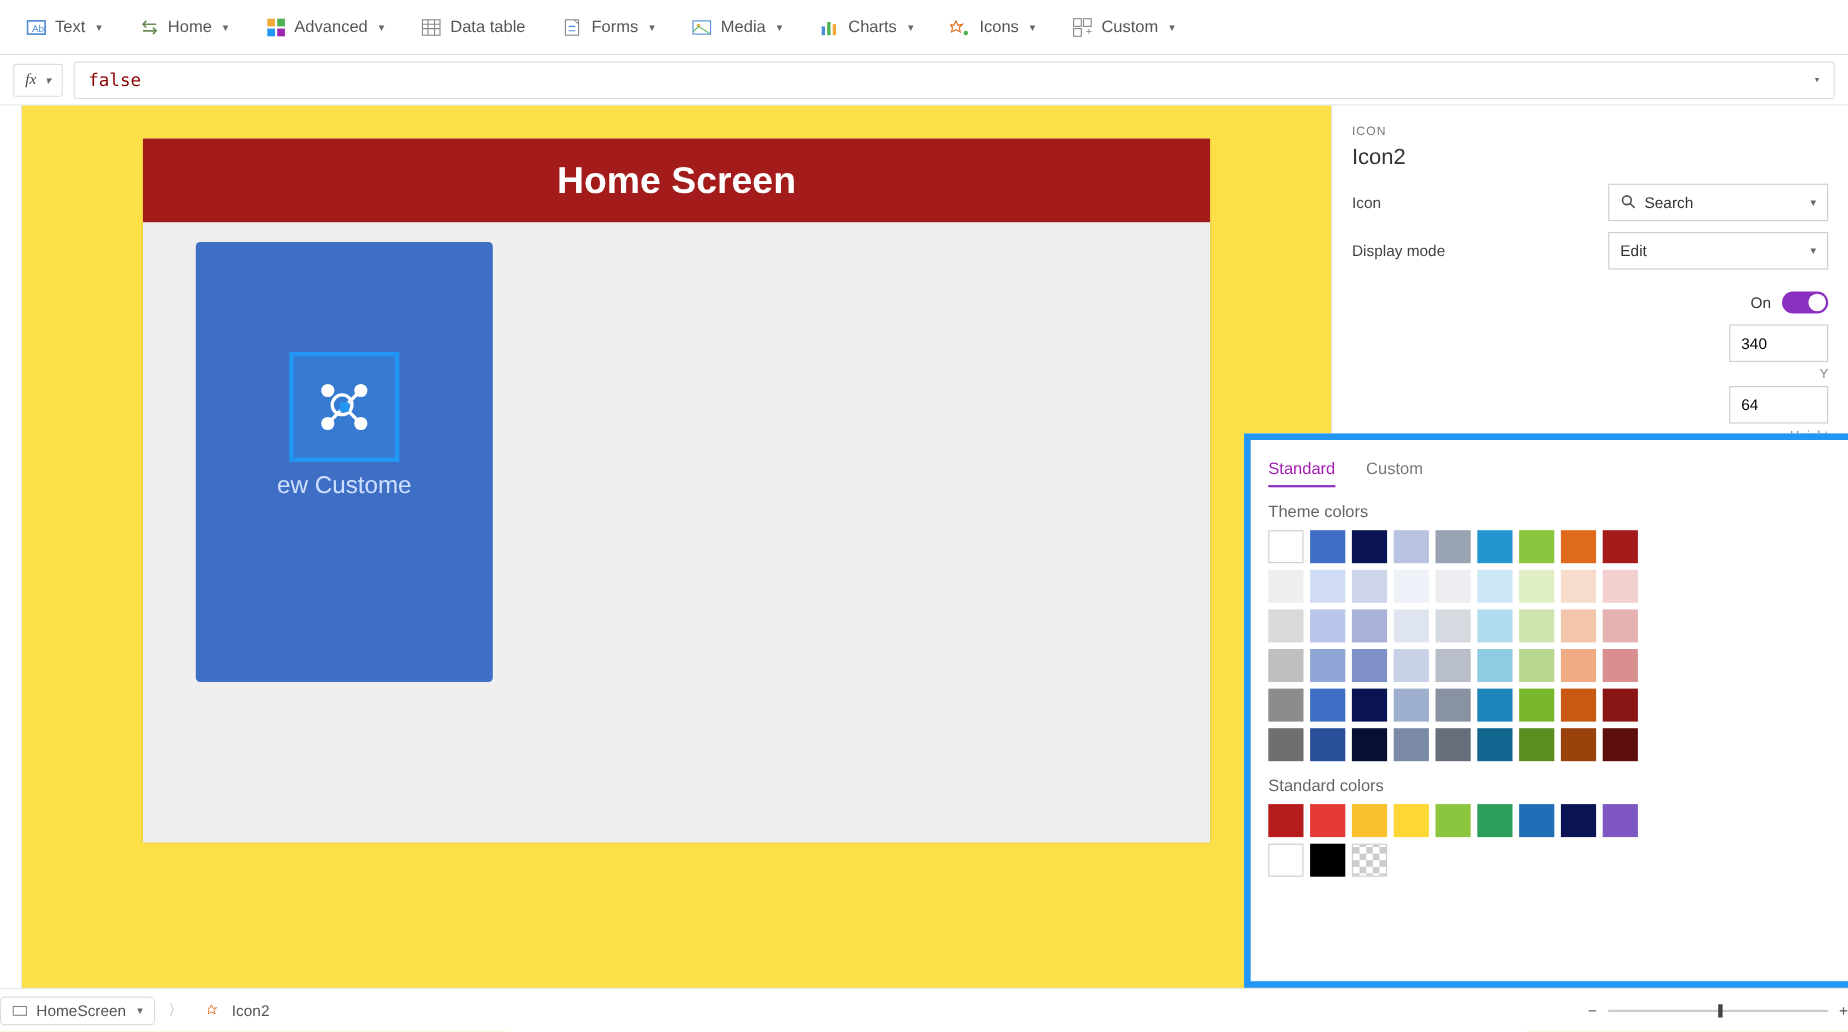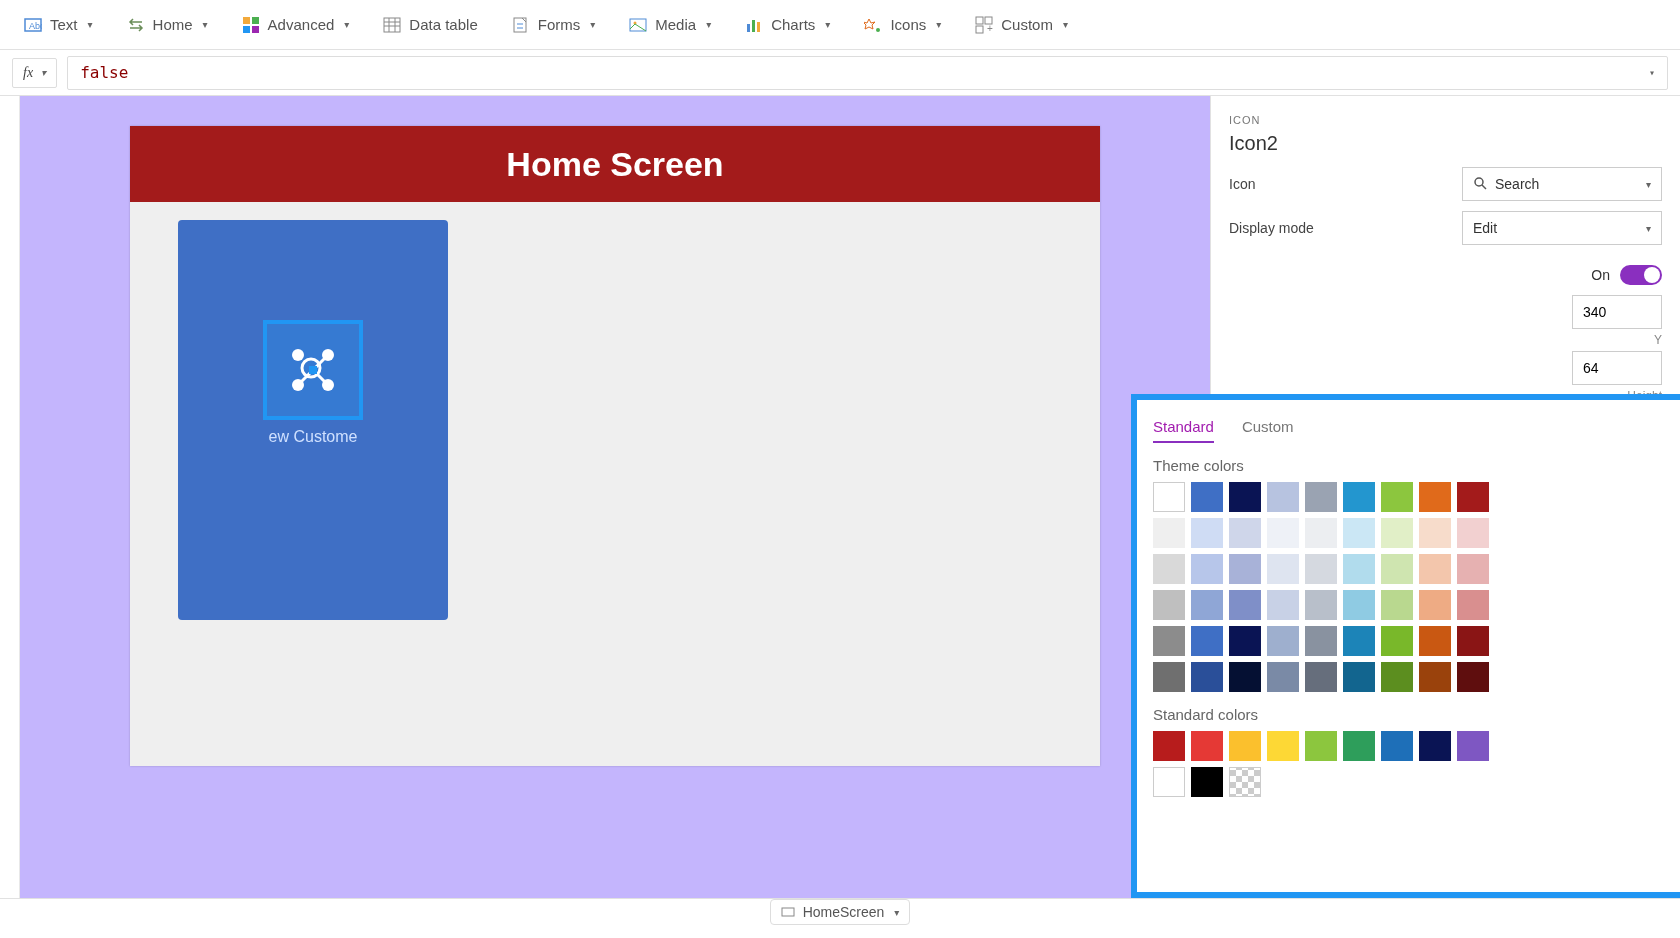--- a/index.html
+++ b/index.html
@@ -13,28 +13,28 @@
 
   
   .formula-bar { height: 46px; display: flex; align-items: center; padding: 6px 12px; border-bottom: 1px solid #e1e1e1; gap: 10px; }
   .fx-box { display: flex; align-items: center; gap: 6px; font-style: italic; font-family: Georgia, serif; color: #444; padding: 6px 10px; border: 1px solid #ddd; border-radius: 2px; }
   .formula-input { flex: 1; border: 1px solid #ddd; border-radius: 2px; height: 34px; display: flex; align-items: center; padding: 0 12px; font-family: Consolas, monospace; font-size: 16px; color: #1a8cff; justify-content: space-between; }
   .formula-input span:first-child { color: #8a0000; }
 
   
   .main { display: flex; height: calc(100% - 50px - 46px - 40px); }
   .left-rail { width: 20px; background: #fff; border-right: 1px solid #e8e8e8; }
-  .canvas-wrap { flex: 1; background: #c4b5fd; position: relative; display: flex; align-items: flex-start; justify-content: center; padding: 30px; overflow: hidden; }
+  .canvas-wrap { flex: 1; background: #fde047; position: relative; display: flex; align-items: flex-start; justify-content: center; padding: 30px; overflow: hidden; }
   .canvas { width: 970px; height: 640px; background: #efefef; box-shadow: 0 0 2px rgba(0,0,0,0.2); position: relative; }
   .header-bar { width: 100%; height: 76px; background: #a31b1b; display: flex; align-items: center; justify-content: center; }
   .header-bar span { color: #fff; font-size: 34px; font-weight: 700; }
   .card { position: absolute; left: 48px; top: 94px; width: 270px; height: 400px; background: #3f6fc5; border-radius: 4px; color: #cfe0ff; display: flex; flex-direction: column; align-items: center; padding-top: 100px; }
   .icon-sel { width: 100px; height: 100px; border: 4px solid #2196f3; background: rgba(33,150,243,0.3); display: flex; align-items: center; justify-content: center; position: relative; }
   .icon-sel::before, .icon-sel::after { content:''; position:absolute; width:8px; height:8px; background:#2196f3; }
-  .card-label { position: absolute; top: 208px; font-size: 16px; color: #cfe0ff; }
+  .card-label { position: absolute; top: 208px; font-size: 22px; color: #cfe0ff; }
 
   
   .props-panel { width: 470px; border-left: 1px solid #e1e1e1; padding: 18px 18px; position: relative; background: #fff; }
   .props-panel .subtle { font-size: 11px; color: #777; letter-spacing: 1px; }
   .props-panel .obj-name { font-size: 20px; color: #333; margin: 6px 0 12px; }
   .tabs { display: flex; gap: 24px; border-bottom: 1px solid #e8e8e8; margin-bottom: 16px; }
   .tab { padding: 6px 0; color: #777; font-size: 14px; cursor: pointer; }
   .tab.active { color: #333; font-weight: 600; border-bottom: 2px solid #8a2fbf; }
   .prop-row { display: flex; align-items: center; justify-content: space-between; margin: 10px 0; }
   .prop-label { color: #444; font-size: 14px; }
@@ -52,21 +52,21 @@
   .cp-tabs { display: flex; gap: 28px; font-size: 15px; }
   .cp-tab { padding: 6px 0; color: #777; cursor: pointer; }
   .cp-tab.active { color: #a21caf; border-bottom: 2px solid #8a2fbf; }
   .cp-section { color: #666; margin: 14px 0 8px; font-size: 15px; }
   .sw-row { display: flex; gap: 6px; margin-bottom: 6px; }
   .sw { width: 32px; height: 30px; }
   .sw.white { border: 1px solid #ccc; }
   .sw.trans { background: repeating-conic-gradient(#ccc 0% 25%, #fff 0% 50%) 0/12px 12px; border: 1px solid #ccc; }
 
   
-  .status-bar { height: 40px; border-top: 1px solid #e1e1e1; display: flex; align-items: center; padding: 0 0; gap: 12px; flex-direction: column; }
+  .status-bar { height: 40px; border-top: 1px solid #e1e1e1; display: flex; align-items: center; padding: 0 0; gap: 12px; }
   .crumb { display: flex; align-items: center; gap: 8px; border: 1px solid #ddd; border-radius: 4px; padding: 4px 10px; color: #555; font-size: 14px; }
   .crumb-sep { color: #aaa; }
   .zoom { margin-left: auto; display: flex; align-items: center; gap: 10px; color: #555; }
   .zoom-line { width: 200px; height: 2px; background: #ccc; position: relative; }
   .zoom-line::after { content:''; position:absolute; left: 50%; top:-5px; width:4px; height:12px; background: #444; }
 </style>
 </head>
 <body>
 
 <div class="ribbon">

